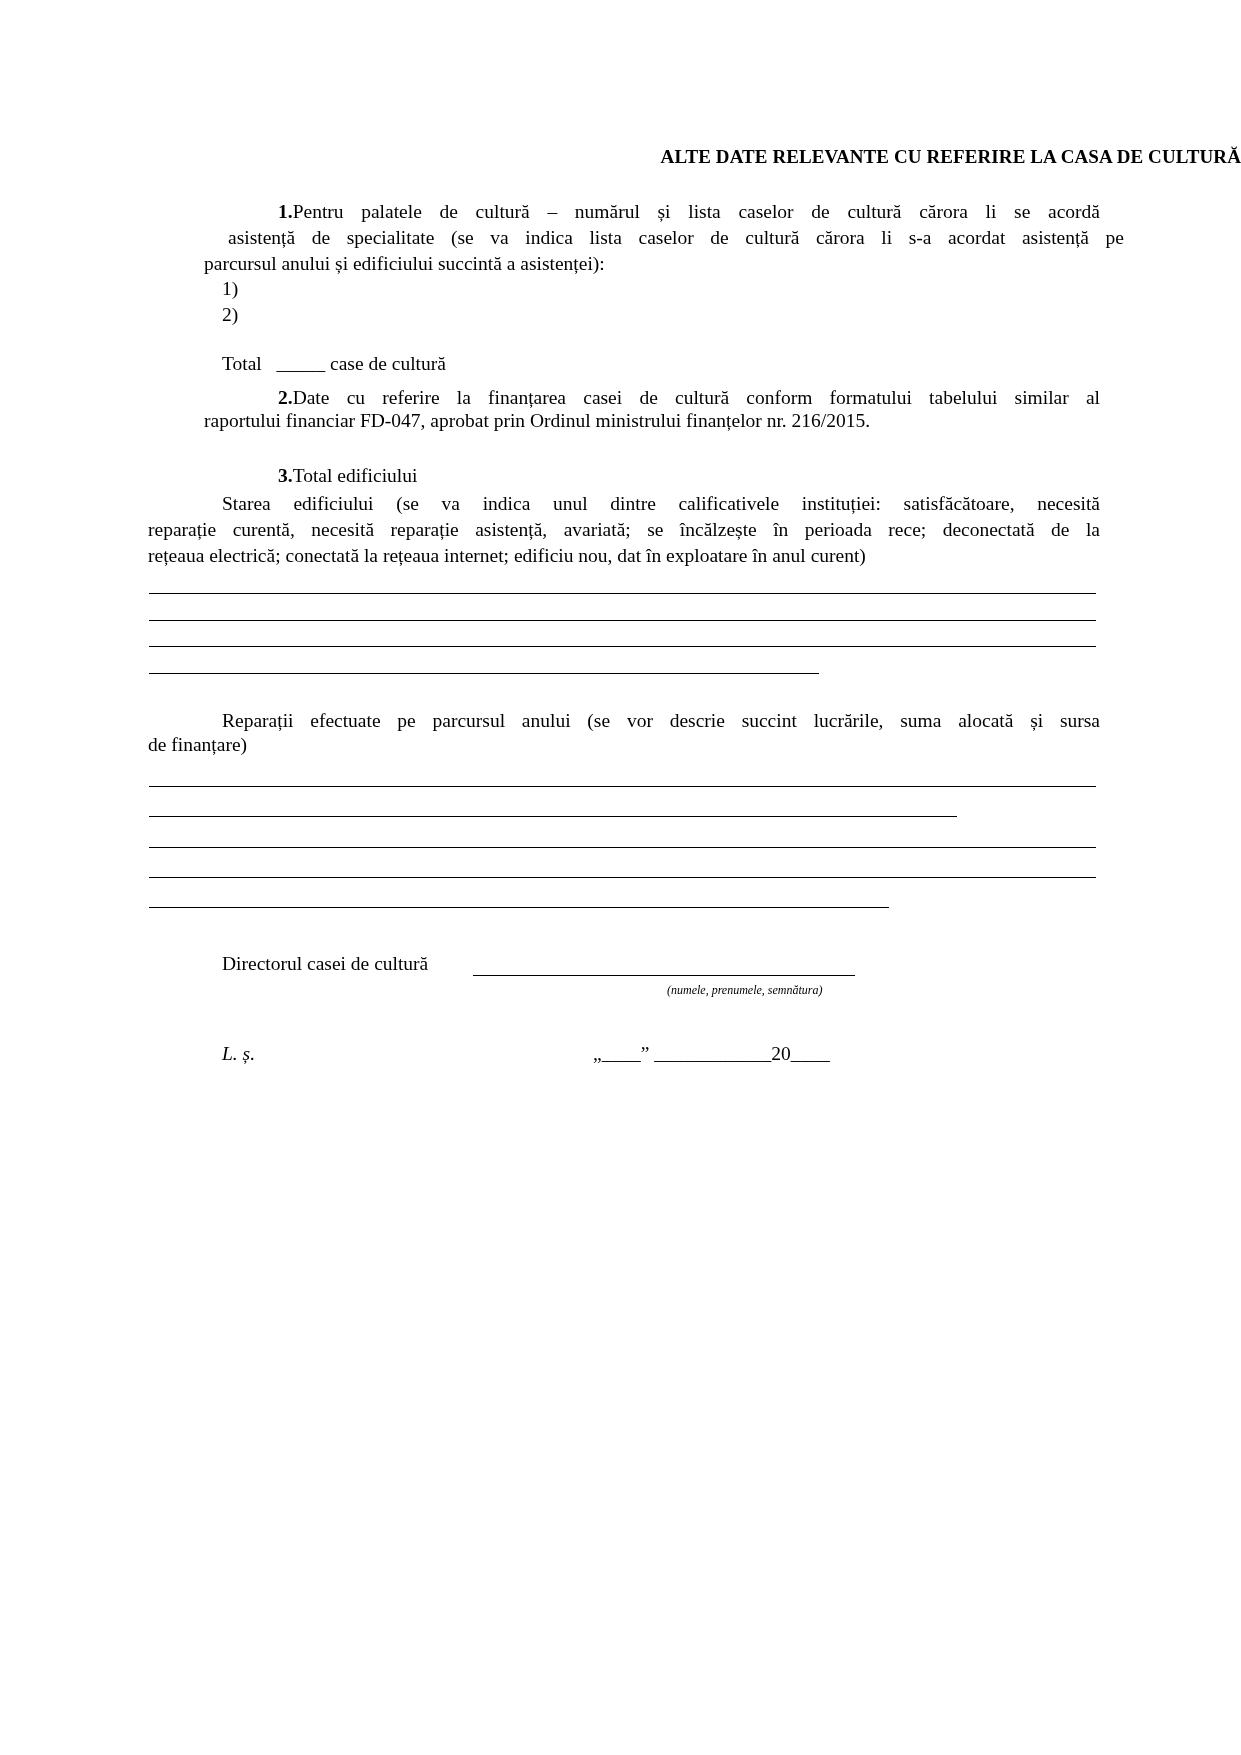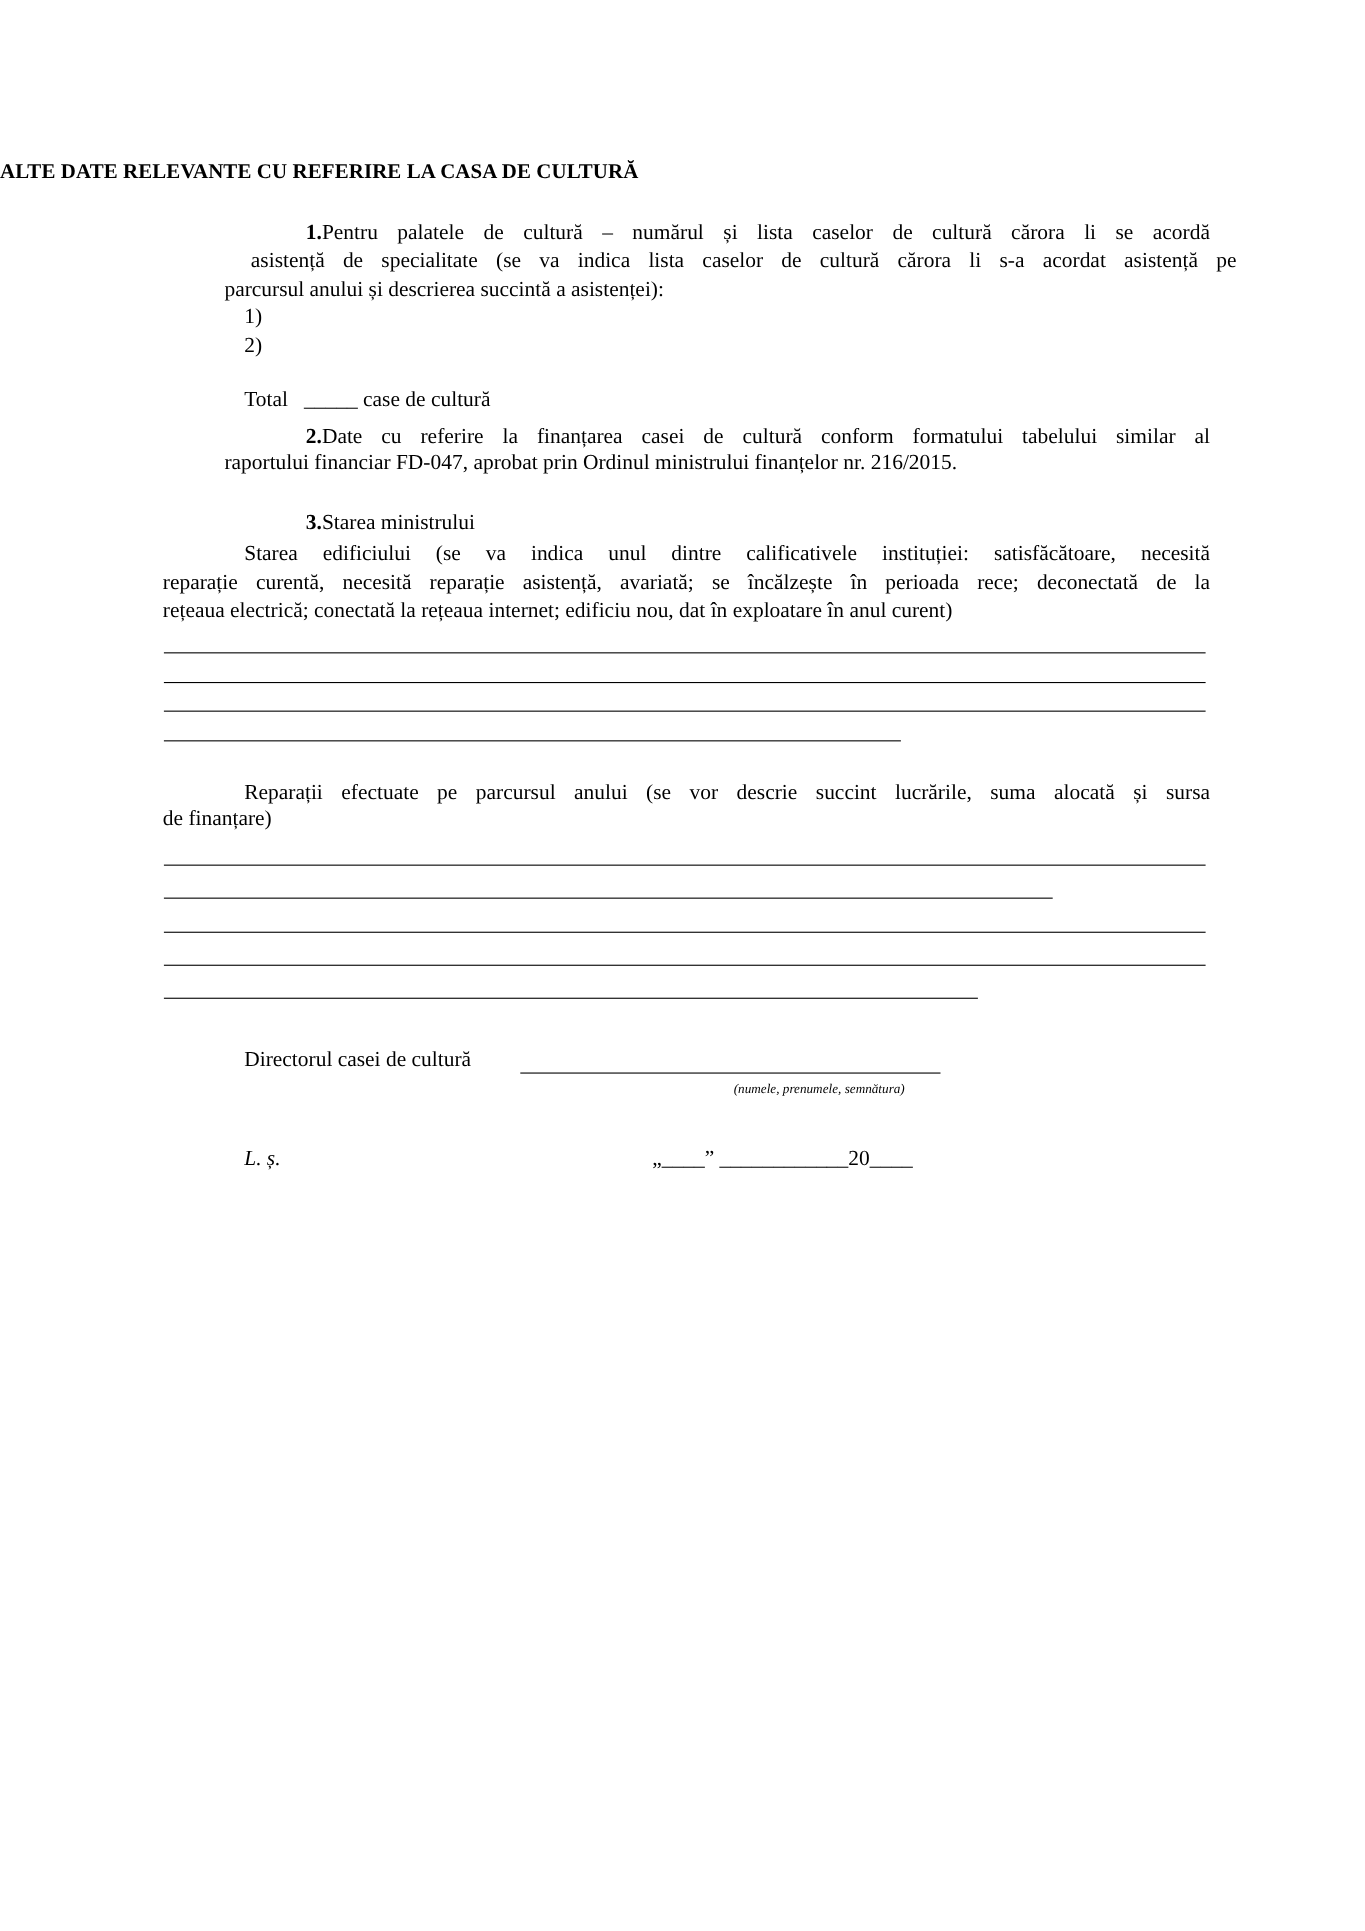--- a/index.html
+++ b/index.html
@@ -1,52 +1,52 @@
 <!DOCTYPE html>
 <html><head>
 <meta charset="utf-8">
 <style>
   html, body { margin: 0; padding: 0; background: #ffffff; }
   body { width: 1241px; height: 1755px; position: relative; overflow: hidden;
          font-family: "Liberation Serif", serif; color: #000; font-size: 19.5px; }
   .abs { position: absolute; white-space: nowrap; }
-  .title { top: 146px; left: 0; width: 1241px; text-align: left; font-weight: bold; font-size: 19px; letter-spacing: 0.1px; }
+  .title { top: 146px; left: 0; width: 1241px; text-align: right; font-weight: bold; font-size: 19px; letter-spacing: 0.1px; }
   .just { position: absolute; left: 204px; width: 896px; line-height: 26px; text-align: justify; text-align-last: justify; white-space: nowrap; }
   .just2 { position: absolute; left: 148px; width: 952px; line-height: 26px; text-align: justify; text-align-last: justify; white-space: nowrap; }
   .just2.last { text-align-last: left; }
   b { font-weight: bold; }
   .line { position: absolute; left: 149px; height: 0; border-top: 1.4px solid #000; }
   .sig-line { position: absolute; height: 0; border-top: 1.4px solid #000; }
   .italic-note { font-style: italic; font-size: 12px; }
 </style>
 </head>
 <body>
 
 <div class="abs title">ALTE DATE RELEVANTE CU REFERIRE LA CASA DE CULTURĂ</div>
 
 <div>
   <div class="just" style="top:199px; left:278px; width:822px;font-family:Liberation Serif, serif;"><b>1.</b><span>Pentru palatele de cultură – numărul și lista caselor de cultură cărora li se acordă</span></div>
   <div class="just2" style="top:225px; left:204px; width:896px;margin-left:24px;">asistență de specialitate (se va indica lista caselor de cultură cărora li s-a acordat asistență pe</div>
-  <div class="just2 last" style="top:251px; left:204px; width:896px;">parcursul anului și descrierea succintă a asistenței):</div>
+  <div class="just2 last" style="top:251px; left:204px; width:896px;">parcursul anului și edificiului succintă a asistenței):</div>
   <div class="abs" style="top:278px; left:222px;">1)</div>
   <div class="abs" style="top:304px; left:222px;">2)</div>
   <div class="abs" style="top:330px; left:222px;margin-top:23px;">
     <span>Total</span>&nbsp;&nbsp;
     <span>_____</span>
     <span>case de cultură</span>
   </div>
 </div>
 
 <div>
   <div class="just" style="top:385px; left:278px; width:822px;"><b>2.</b><span>Date cu referire la finanțarea casei de cultură conform formatului tabelului similar al</span></div>
   <div class="abs" style="top:410px; left:204px;text-align:center;">raportului financiar FD-047, aprobat prin Ordinul ministrului finanțelor nr. 216/2015.</div>
 </div>
 
 <div>
-  <div class="abs" style="top:465px; left:278px;"><b>3.</b><span>Starea ministrului</span></div>
+  <div class="abs" style="top:465px; left:278px;"><b>3.</b><span>Total edificiului</span></div>
   <div class="just" style="top:491px; left:222px; width:878px;">Starea edificiului (se va indica unul dintre calificativele instituției: satisfăcătoare, necesită</div>
   <div class="just2" style="top:517px;">reparație curentă, necesită reparație asistență, avariată; se încălzește în perioada rece; deconectată de la</div>
   <div class="just2 last" style="top:543px;">rețeaua electrică; conectată la rețeaua internet; edificiu nou, dat în exploatare în anul curent)</div>
   <div class="line" style="top:593px; width:947px;"></div>
   <div class="line" style="top:620px; width:947px;"></div>
   <div class="line" style="top:646px; width:947px;"></div>
   <div class="line" style="top:673px; width:670px;"></div>
 </div>
 
 <div>

